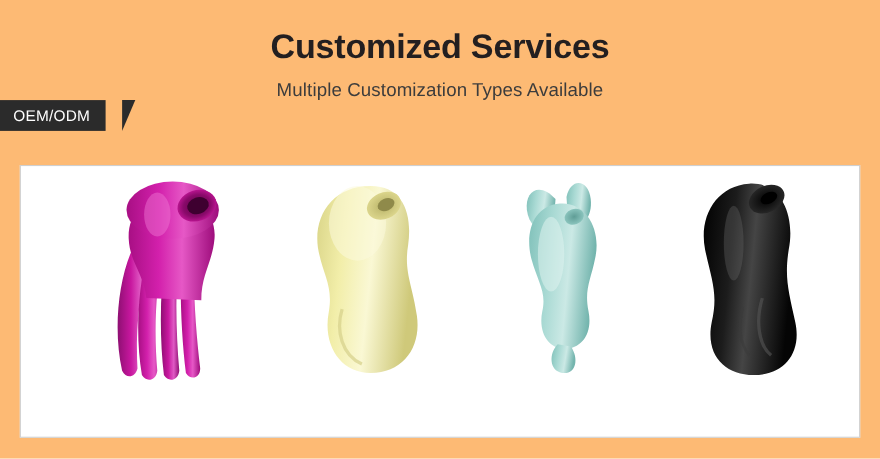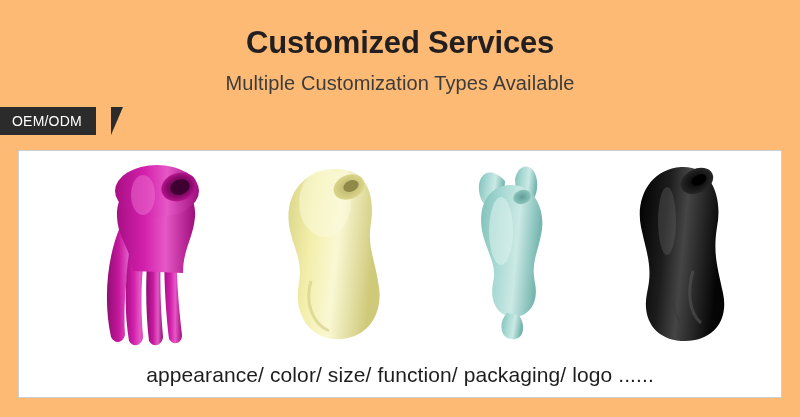--- a/index.html
+++ b/index.html
@@ -23,29 +23,29 @@
     text-align: center;
     font-size: 31px;
     font-weight: bold;
     color: #231f20;
     letter-spacing: -0.2px;
     padding-top: 26px;
     line-height: 1.1;
   }
   .subtitle {
     text-align: center;
-    font-size: 20px;
+    font-size: 17px;
     color: #3c3c3c;
     font-weight: 400;
     margin-top: 12px;
     letter-spacing: 0.1px;
   }
   .badge-row {
     position: absolute;
-    top: 107px;
+    top: 91px;
     left: 0;
     width: 100%;
     height: 28px;
   }
   .badge {
     position: absolute;
     left: 0;
     top: 0;
     background: #2b2b2b;
     color: #ffffff;
@@ -223,16 +223,15 @@
           <ellipse cx="108" cy="30" rx="17" ry="12" transform="rotate(-26 108 30)" fill="url(#g4h)"></ellipse>
           <ellipse cx="110" cy="29" rx="8" ry="5" transform="rotate(-26 110 29)" fill="#000000"></ellipse>
           <ellipse cx="78" cy="70" rx="9" ry="34" fill="#6a6a6a" opacity="0.35"></ellipse>
           <path d="M104 120 C98 140 100 162 112 172" stroke="#555555" stroke-width="3" fill="none" opacity="0.6"></path>
           <path d="M86 128 C82 146 84 162 92 172" stroke="#3a3a3a" stroke-width="2.5" fill="none" opacity="0.6"></path>
         </svg>
       </div>
 
     </div>
 
-    <div class="caption">appearance/ color/ size/ function/ packaging/ logo ......</div>
   </div>
 
 </div>
 
 </body></html>

